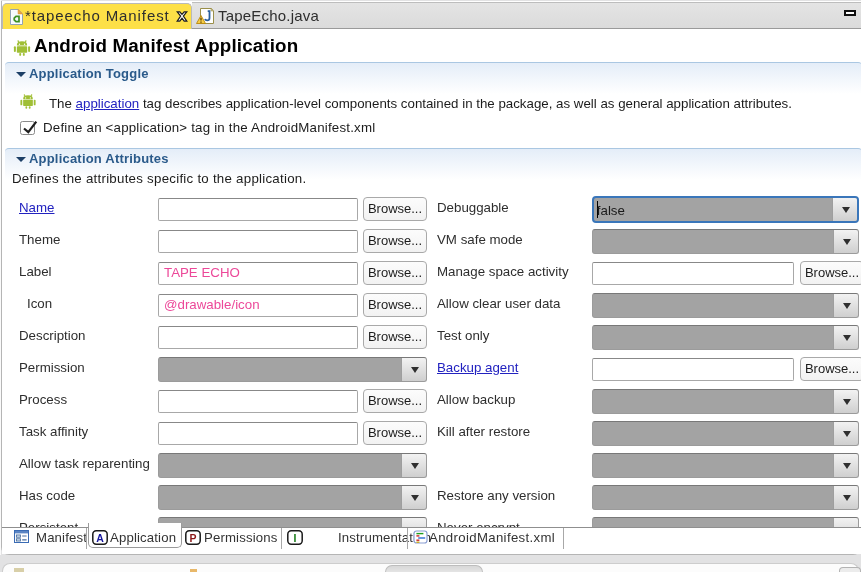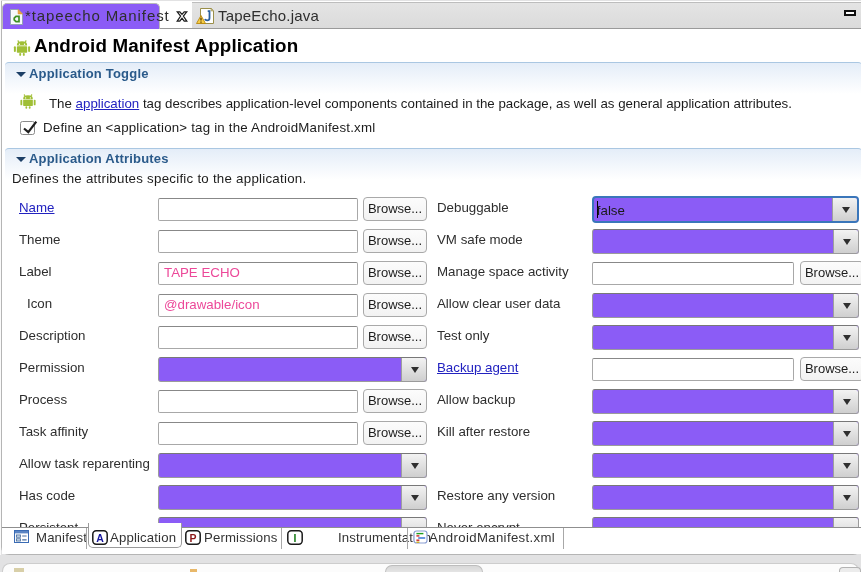--- a/index.html
+++ b/index.html
@@ -4,40 +4,40 @@
 html,body { width:861px; height:572px; overflow:hidden; }
 body { font-family:"Liberation Sans", sans-serif; background:#e2e2e3; }
 #root { position:relative; width:861px; height:572px; overflow:hidden; }
 #root div, #root span { position:absolute; }
 #root svg { display:block; }
 .stack1 { left:1px; top:1px; width:860px; height:554px; background:#fff;
   border:1px solid #b5b5b5; border-top:none; border-right:none; border-radius:0 0 8px 8px; }
 .tabbar { left:192px; top:2px; width:669px; height:26px;
   background:linear-gradient(#e4e4e4,#dbdbdb); border-top:1px solid #bdbdbd; }
 .tabline { left:2px; top:28px; width:859px; height:1px; background:#9a9a9a; }
-.etab1 { left:2px; top:3px; width:158px; height:26px; background:#8b5cf6;
+.etab1 { left:2px; top:3px; width:190px; height:26px; background:#fde047;
   border:1px solid #b9b9b9; border-bottom:none; border-radius:5px 5px 0 0; }
 .ttxt { font-size:15px; line-height:15px; color:#2e2e2e; white-space:nowrap; }
 .minico { left:844px; top:10px; width:12px; height:6px; border:2px solid #111; background:#fff; }
 .title { left:34px; top:36.8px; font-size:18.8px; line-height:18.8px; letter-spacing:0.15px; font-weight:bold; color:#000000; white-space:nowrap; }
 .sec { left:5px; width:857px; height:32px; border-top:1px solid #aac7e2;
   border-radius:4px 4px 0 0;
   background:linear-gradient(#e4edf8 0%, #f3f7fc 55%, #ffffff 100%); }
 .twist { width:0; height:0; border-left:5px solid transparent; border-right:5px solid transparent;
   border-top:5.5px solid #1c3f66; }
 .sectitle { font-size:13px; line-height:13px; font-weight:bold; color:#2a5a8a; white-space:nowrap; letter-spacing:0.2px; }
 .btext { font-size:13.3px; line-height:13.3px; color:#1c1c1c; white-space:nowrap; }
 .lnk { position:static !important; color:#2222c0; text-decoration:underline; }
 .cbx { left:20px; top:121px; width:14.5px; height:13.5px; border:1px solid #8a8a8a; border-radius:2.5px; background:#fff; }
 .flabel { font-size:13.3px; line-height:14px; color:#2e2e2e; white-space:nowrap; }
 .tinput { height:23px; background:#fff; border:1px solid #a8a8a8; border-top-color:#888; border-radius:2px; }
 .ival { left:5px; top:3px; font-size:13.3px; line-height:14px; color:#ec4899; white-space:nowrap; }
 .browse { height:24px; background:linear-gradient(#fcfcfc,#f2f2f2); border:1px solid #a9a9a9; border-radius:4px;
   font-size:13px; color:#1c1c1c; text-align:center; line-height:22px; }
-.combo { height:25px; background:#8b5cf6; border:1px solid #9b9b9b; border-top-color:#787878; border-radius:3px; }
+.combo { height:25px; background:#a3a3a3; border:1px solid #9b9b9b; border-top-color:#787878; border-radius:3px; }
 .combo.focus { border:2px solid #3a76ba; border-radius:4px; }
 .cbtn { position:absolute; right:0; top:0; width:25px; height:23px;
   background:linear-gradient(#f2f2f2,#cfcfcf); border-left:1px solid #9e9e9e; border-radius:0 2px 2px 0; }
 .carrow { position:absolute; left:8.5px; top:9px; width:0; height:0;
   border-left:4.8px solid transparent; border-right:4.8px solid transparent; border-top:6px solid #2f2f2f; }
 .caret { left:3px; top:3px; width:1px; height:17px; background:#000; }
 .cval { left:2.8px; top:5.5px; font-size:13.3px; line-height:14px; color:#1a1a1a; white-space:nowrap; }
 .btabs { left:2px; top:527px; width:859px; height:27px; background:#fff; border-top:1px solid #8f8f8f; }
 .btab-act { left:88px; top:523px; width:94px; height:25px; background:#fff;
   border:1px solid #9a9a9a; border-top:none; border-radius:0 0 5px 5px; }

